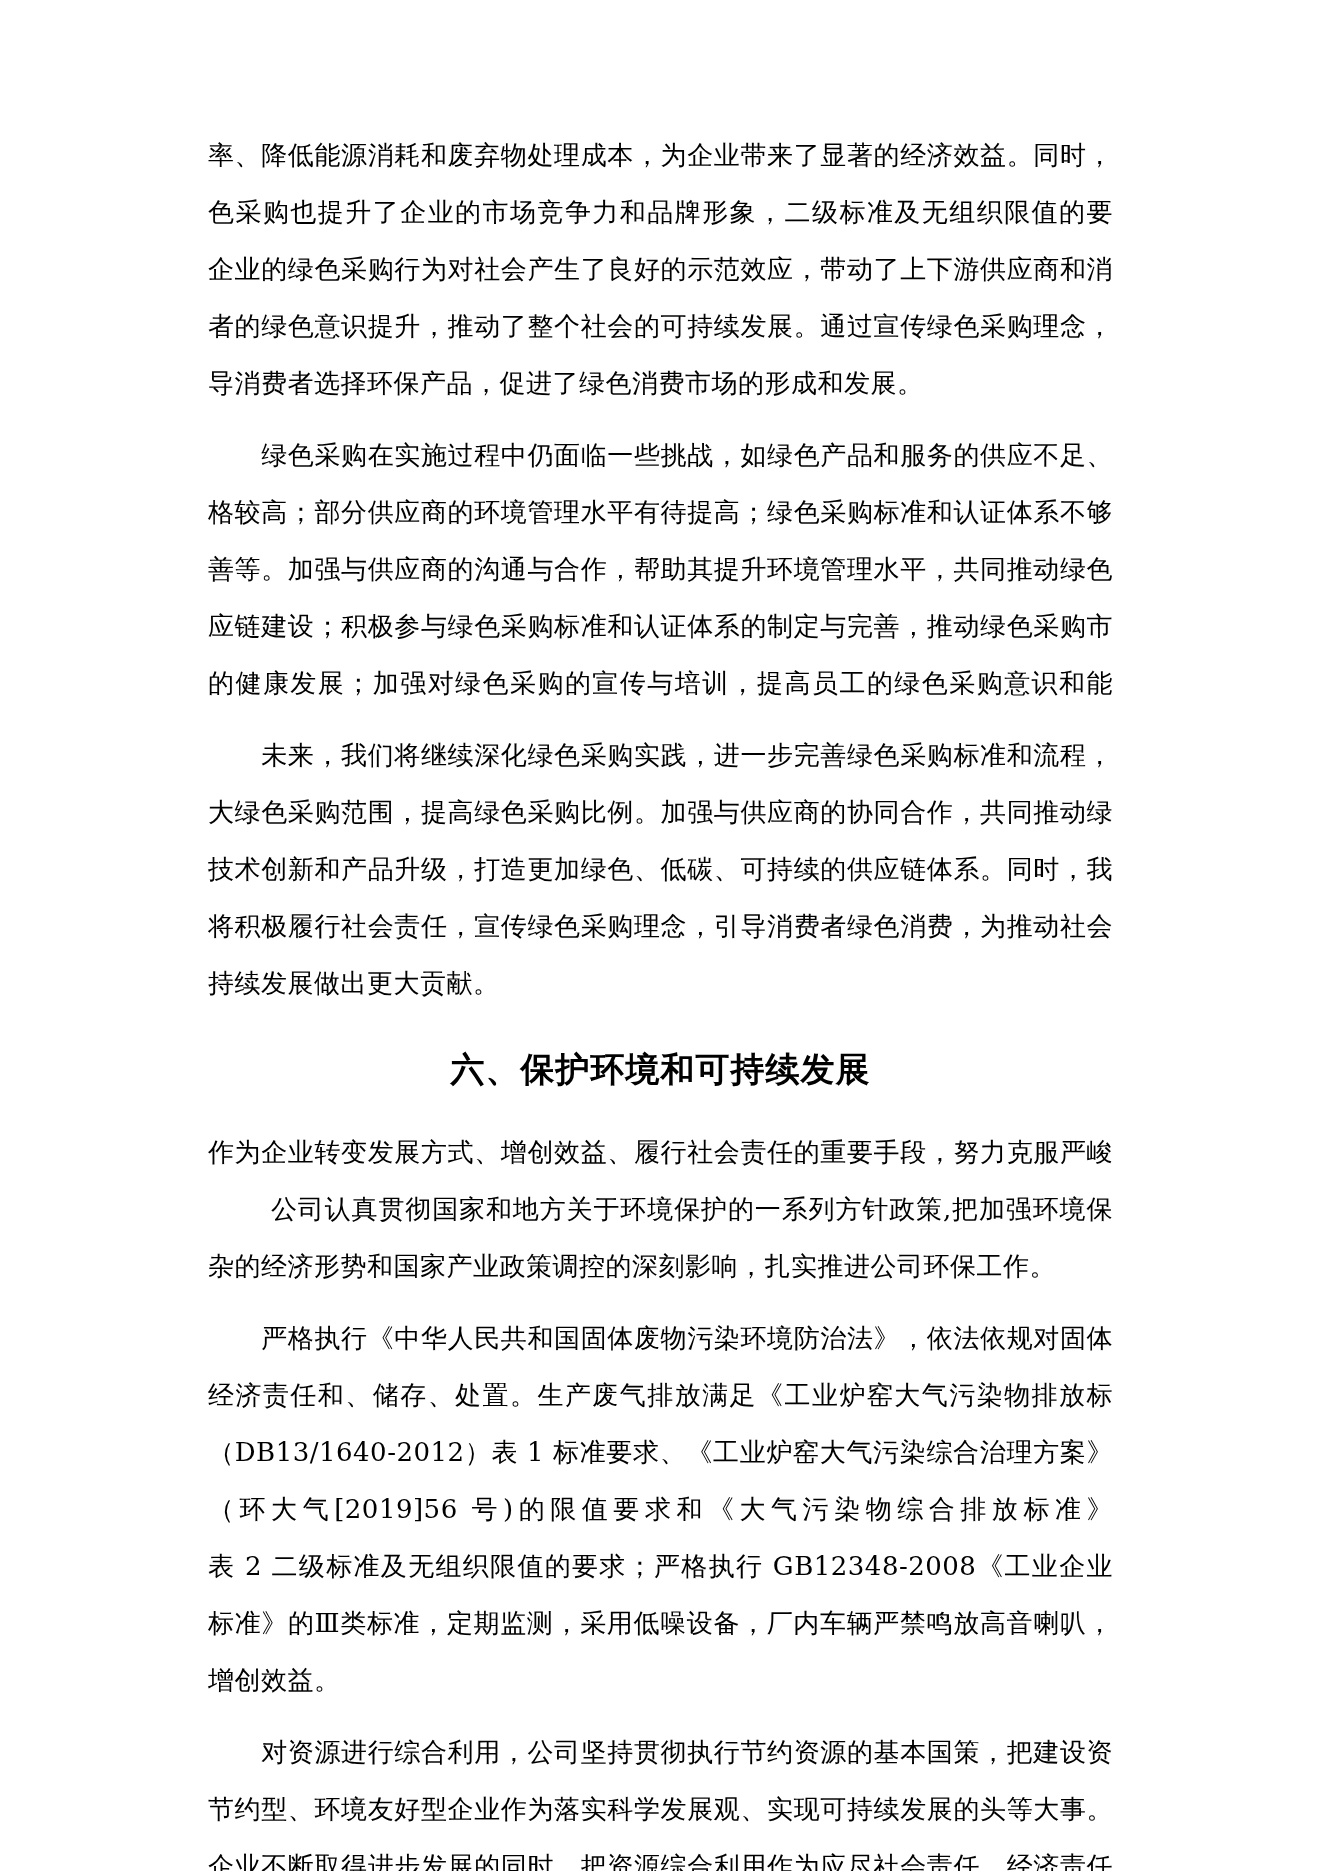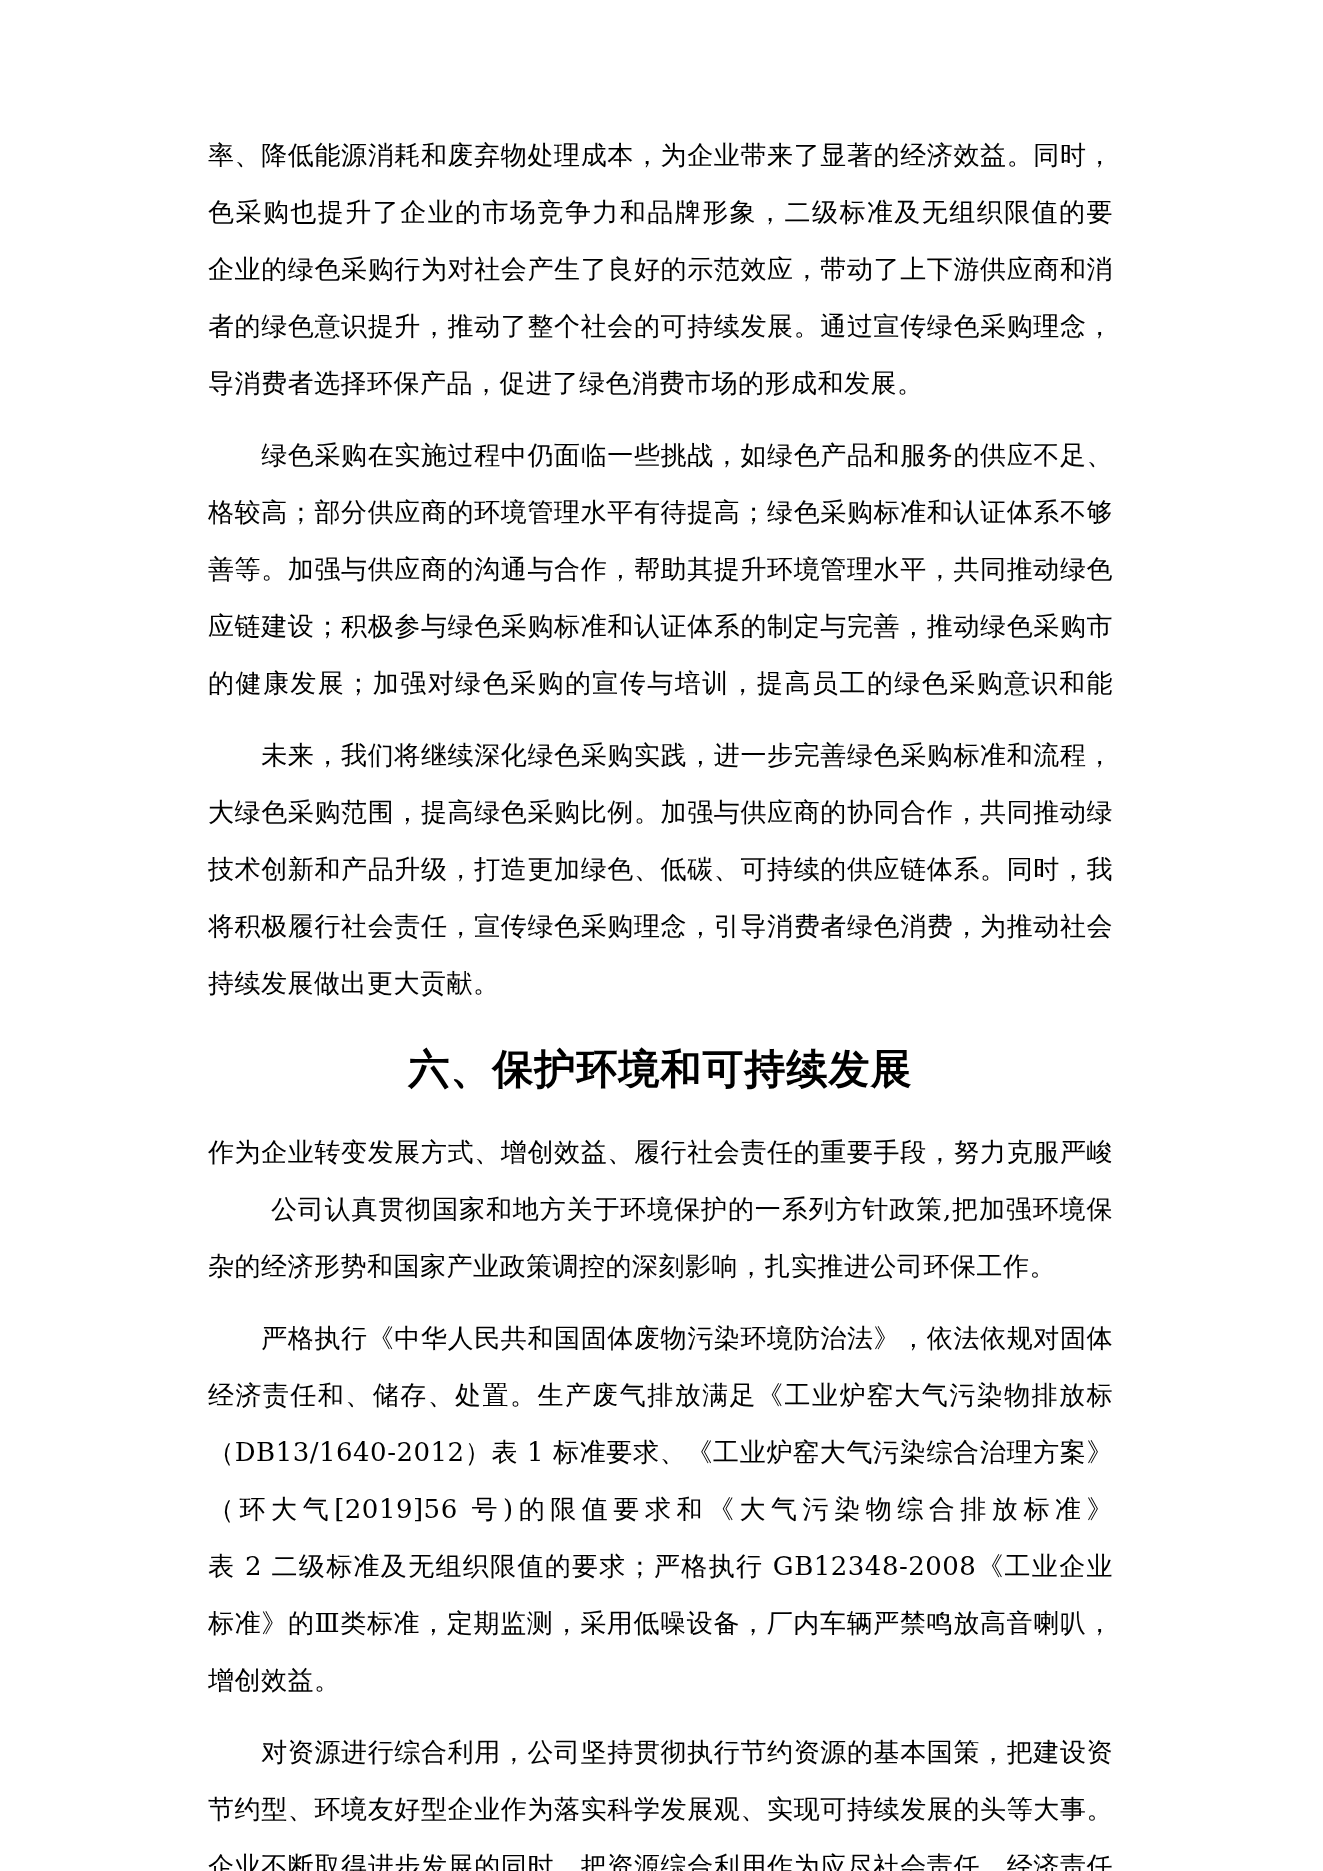--- a/index.html
+++ b/index.html
@@ -39,21 +39,21 @@
     letter-spacing: 0.5px;
     text-align: justify;
     text-align-last: justify;
     overflow: hidden;
     white-space: pre-wrap;
   }
   .line-end {
     text-align-last: left;
   }
   .heading {
-    font-size: 41px;
+    font-size: 34px;
     font-weight: bold;
     line-height: 57px;
     height: 57px;
     text-align: left;
     text-align-last: center;
     letter-spacing: 1px;
     margin: 29px 0 26px 0;
     font-family: "DejaVu Serif", "Liberation Serif", serif;
   }
 </style>

